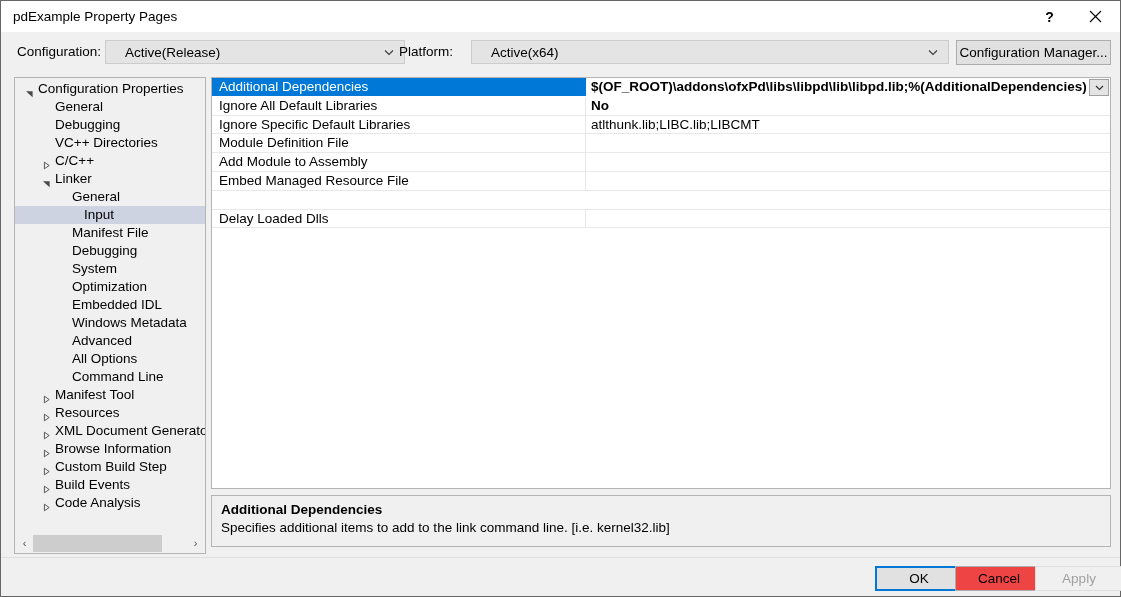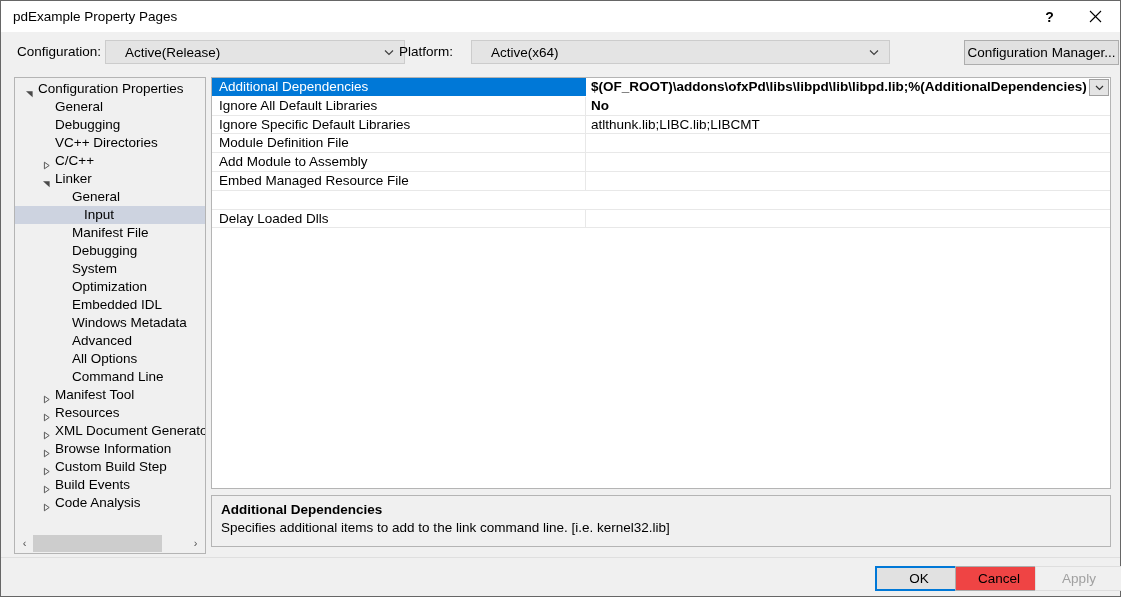--- a/index.html
+++ b/index.html
@@ -104,40 +104,39 @@
   }
   .combo .carrow {
     position: absolute;
     right: 9px;
     top: 50%;
     transform: translateY(-50%);
     width: 12px;
     height: 12px;
   }
   #combo-config   { left: 104px; width: 300px; }
-  #combo-platform { left: 470px; width: 419px; text-align: center; }
+  #combo-platform { left: 470px; width: 478px; text-align: center; }
 
   .cfgmgr-btn {
     position: absolute;
     left: 955px;
     top: 8px;
     width: 155px;
     height: 25px;
     background: #e1e1e1;
     border: 1px solid #adadad;
     box-sizing: border-box;
     font-family: "Liberation Sans", sans-serif;
     font-size: 13.5px;
     color: #000;
     display: flex;
     align-items: center;
     justify-content: center;
     cursor: default;
     white-space: nowrap;
-    margin-left: 8px;
   }
 
   
   .tree-panel {
     position: absolute;
     left: 13px;
     top: 76px;
     width: 192px;
     height: 477px;
     background: #f0f0f0;

